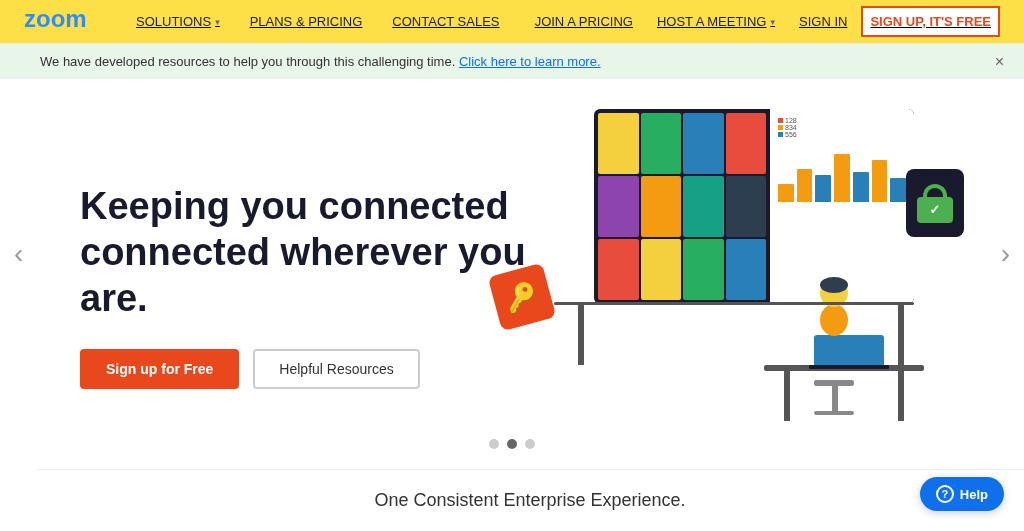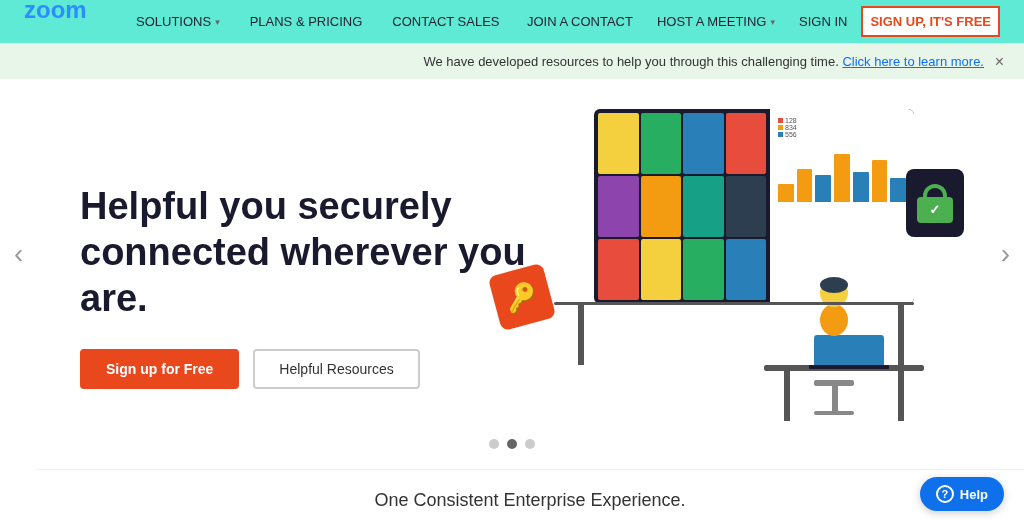--- a/index.html
+++ b/index.html
@@ -1,26 +1,28 @@
 <!DOCTYPE html>
 <html><head>
   <meta charset="utf-8">
   <style>
     * { margin: 0; padding: 0; box-sizing: border-box; }
     body { font-family: -apple-system, BlinkMacSystemFont, 'Segoe UI', sans-serif; background: #fff; overflow-x: hidden; }
 
     
     .navbar {
       display: flex;
+      align-items: center;
       padding: 0 24px;
       height: 44px;
-      background: #5eead4;
+      background: #fde047;
       border-bottom: 1px solid #e8e8e8;
       position: relative;
       z-index: 10;
+      text-decoration: underline;
     }
     .nav-logo {
       margin-right: 28px;
     }
     .nav-logo svg { width: 72px; height: 22px; }
     .nav-left {
       display: flex;
       align-items: center;
       gap: 6px;
       flex: 1;
@@ -66,21 +68,21 @@
       font-weight: 600;
       cursor: pointer;
       white-space: nowrap;
     }
 
     
     .banner {
       background: #e8f5e9;
       display: flex;
       align-items: center;
-      justify-content: flex-end;
+      justify-content: flex-start;
       padding: 10px 40px;
       font-size: 13px;
       color: #333;
       position: relative;
     }
     .banner-text { text-align: center; }
     .banner-link { color: #0E71EB; cursor: pointer; text-decoration: underline; }
     .banner-close {
       position: absolute;
       right: 20px;
@@ -235,21 +237,21 @@
     </div>
     <div class="nav-item">
       <span>PLANS &amp; PRICING</span>
     </div>
     <div class="nav-item">
       <span>CONTACT SALES</span>
     </div>
   </div>
   <div class="nav-right">
     <div class="nav-right-item">
-      <span>JOIN A CONTACT</span>
+      <span>JOIN A PRICING</span>
     </div>
     <div class="nav-right-item">
       <span>HOST A MEETING</span>
       <span class="nav-chevron">▾</span>
     </div>
     <div class="nav-right-item">
       <span>SIGN IN</span>
     </div>
     <button class="btn-signup">SIGN UP, IT'S FREE</button>
   </div>
@@ -264,21 +266,21 @@
 </div>
 
 <div class="hero-wrapper">
   <div class="hero">
 
     <span class="arrow-left">‹</span>
 
     <div class="hero-content">
       <h1 class="hero-title">
         <br>
-        <span>Helpful you securely</span><br>
+        <span>Keeping you connected</span><br>
         <span>connected wherever you are.</span>
       </h1>
       <div class="hero-buttons">
         <button class="btn-primary">Sign up for Free</button>
         <button class="btn-secondary">Helpful Resources</button>
       </div>
     </div>
 
     <div class="hero-illustration">
 

